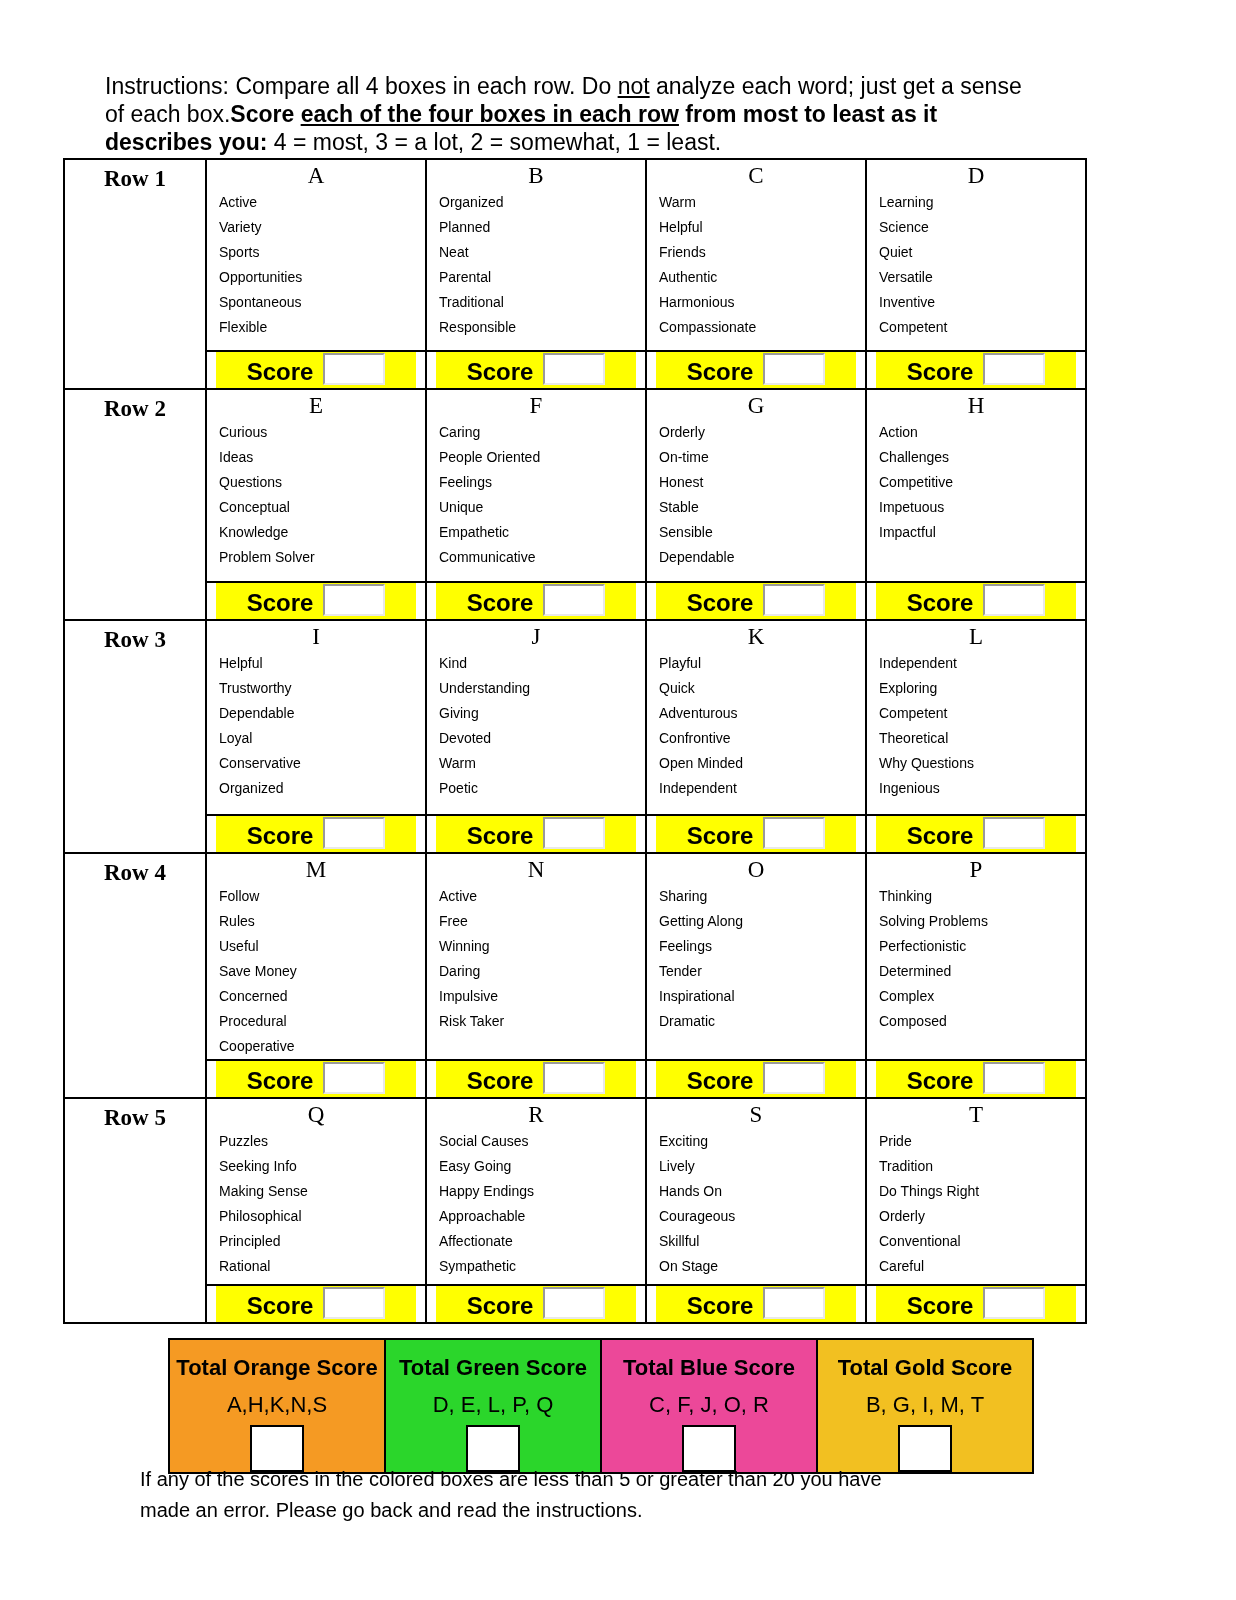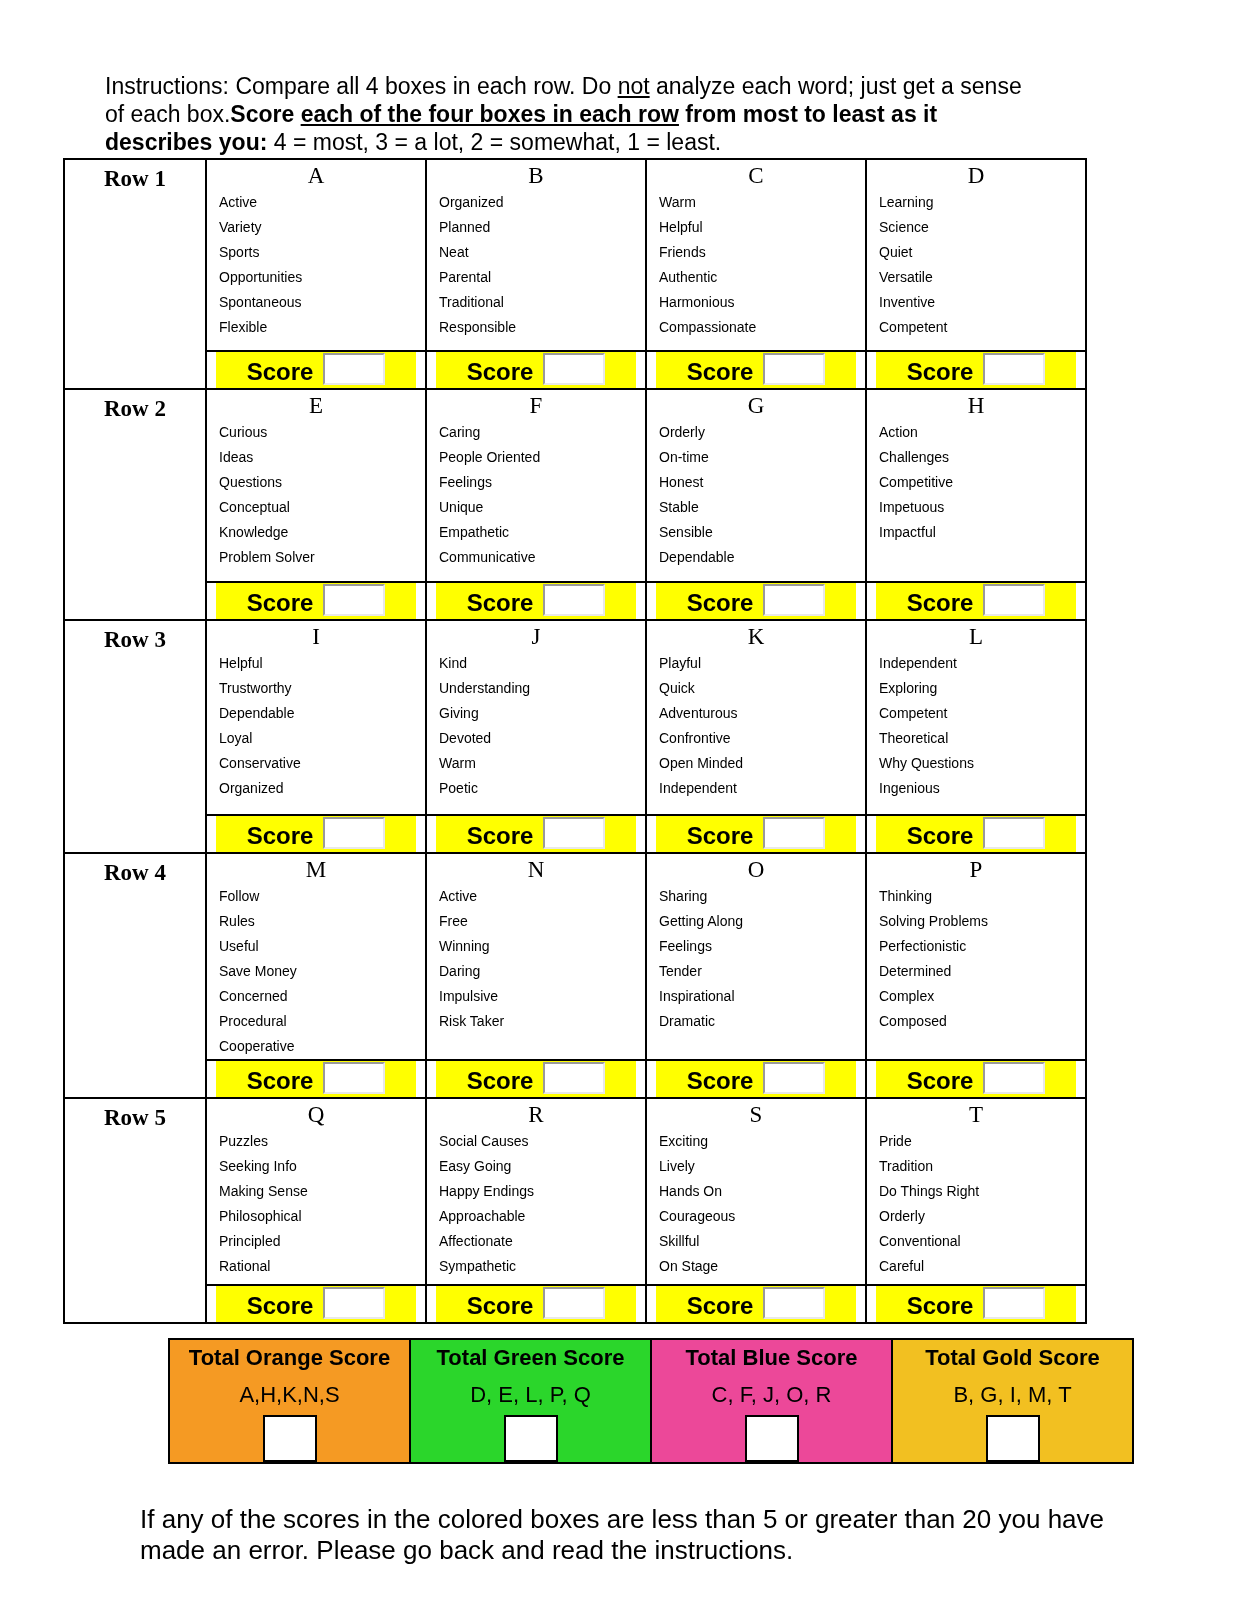--- a/index.html
+++ b/index.html
@@ -51,36 +51,36 @@
     background:#fff; font-size:20px; text-align:center; outline:none;
     font-family:"Liberation Sans", sans-serif;
   }
 
   
   table.totals {
     position:absolute; left:168px; top:1338px;
     border-collapse:collapse; table-layout:fixed;
   }
   table.totals td {
-    border:2px solid #000; width:241px; height:106px;
-    text-align:center; vertical-align:top; padding-top:5px;
+    border:2px solid #000; width:216px; height:106px;
+    text-align:center; vertical-align:top; padding-top:15px;
   }
   .total-title { font-weight:bold; font-size:22px; }
   .total-letters { font-size:22px; margin-top:11px; }
   input.total-input {
     width:54px; height:47px; margin-top:7px;
     border:2px solid #000; background:#fff; outline:none;
     font-size:22px; text-align:center;
     font-family:"Liberation Sans", sans-serif;
   }
 
   
   .footer {
-    position:absolute; left:140px; top:1504px; width:1010px;
-    font-size:26px; line-height:31px; white-space:pre-line;
+    position:absolute; left:140px; top:1464px; width:1010px;
+    font-size:20px; line-height:31px; white-space:pre-line;
   }
 </style>
 </head>
 <body>
 
 <div class="instructions">
   <div><span>Instructions: Compare all 4 boxes in each row. Do </span><span class="u">not</span><span> analyze each word; just get a sense</span></div>
   <div><span>of each box.</span><span class="b">Score </span><span class="bu">each of the four boxes in each row</span><span class="b"> from most to least as it</span></div>
   <div><span class="b">describes you: </span><span>4 = most, 3 = a lot, 2 = somewhat, 1 = least.</span></div>
 </div>

